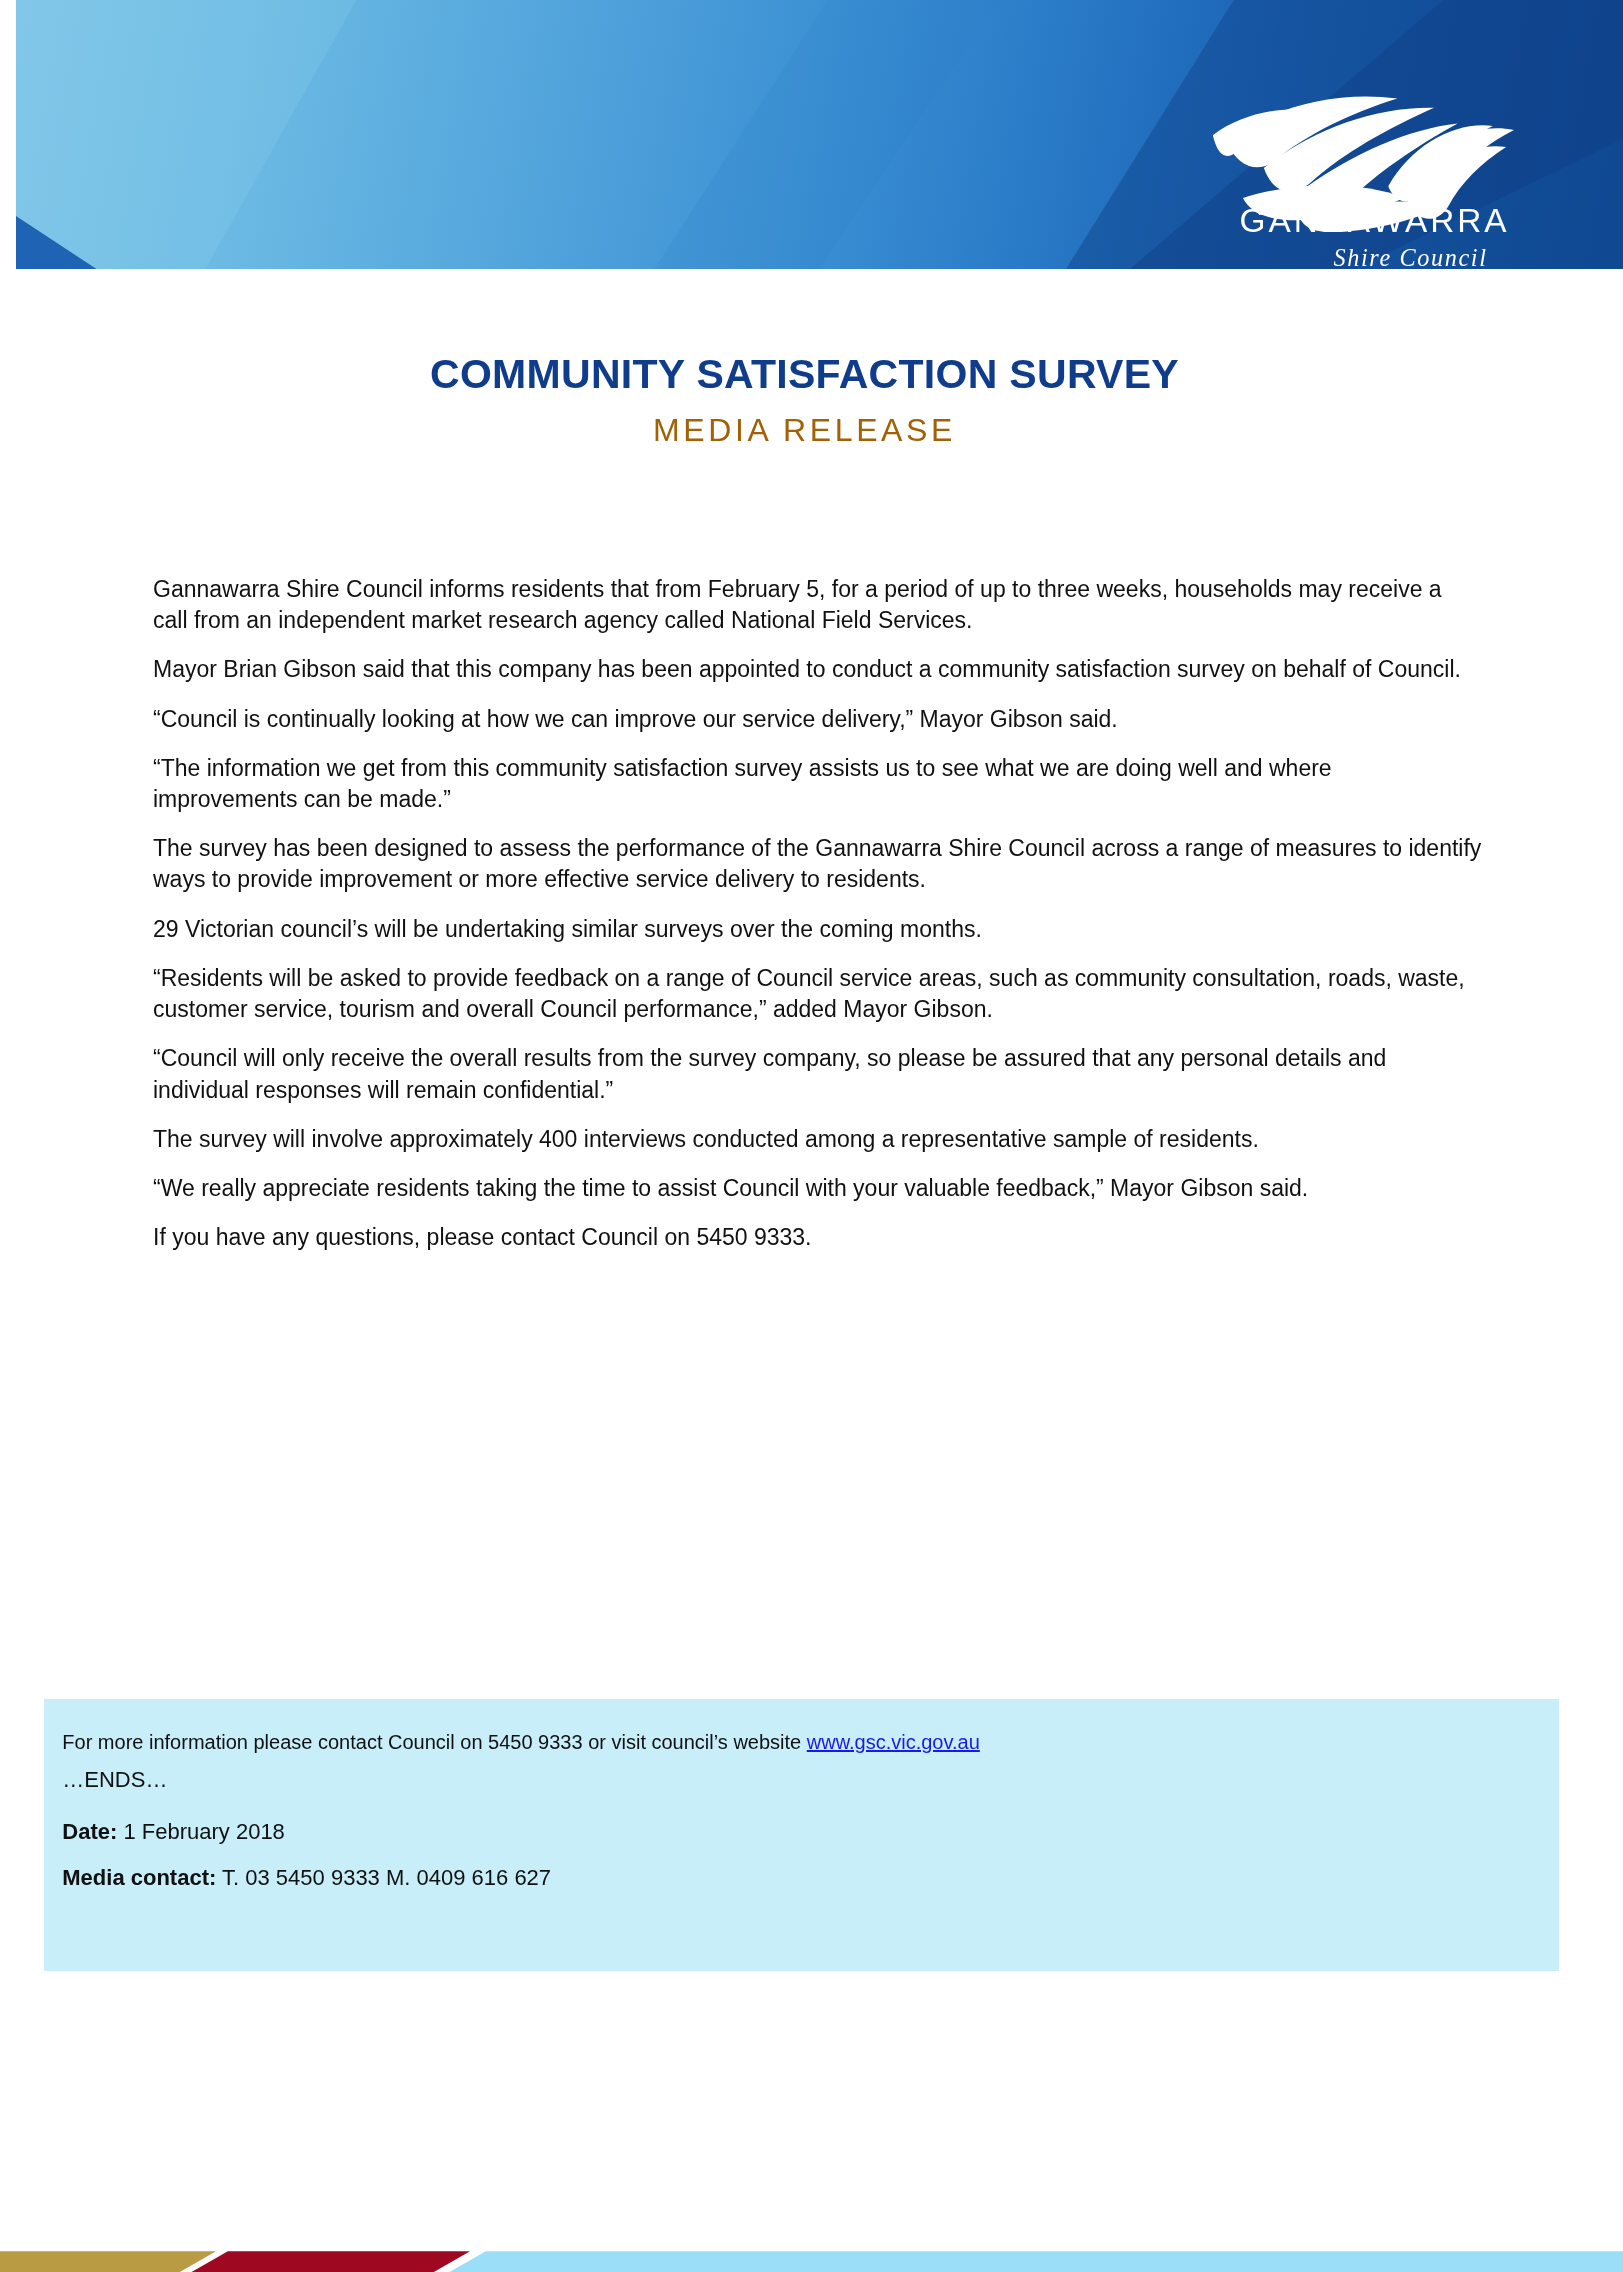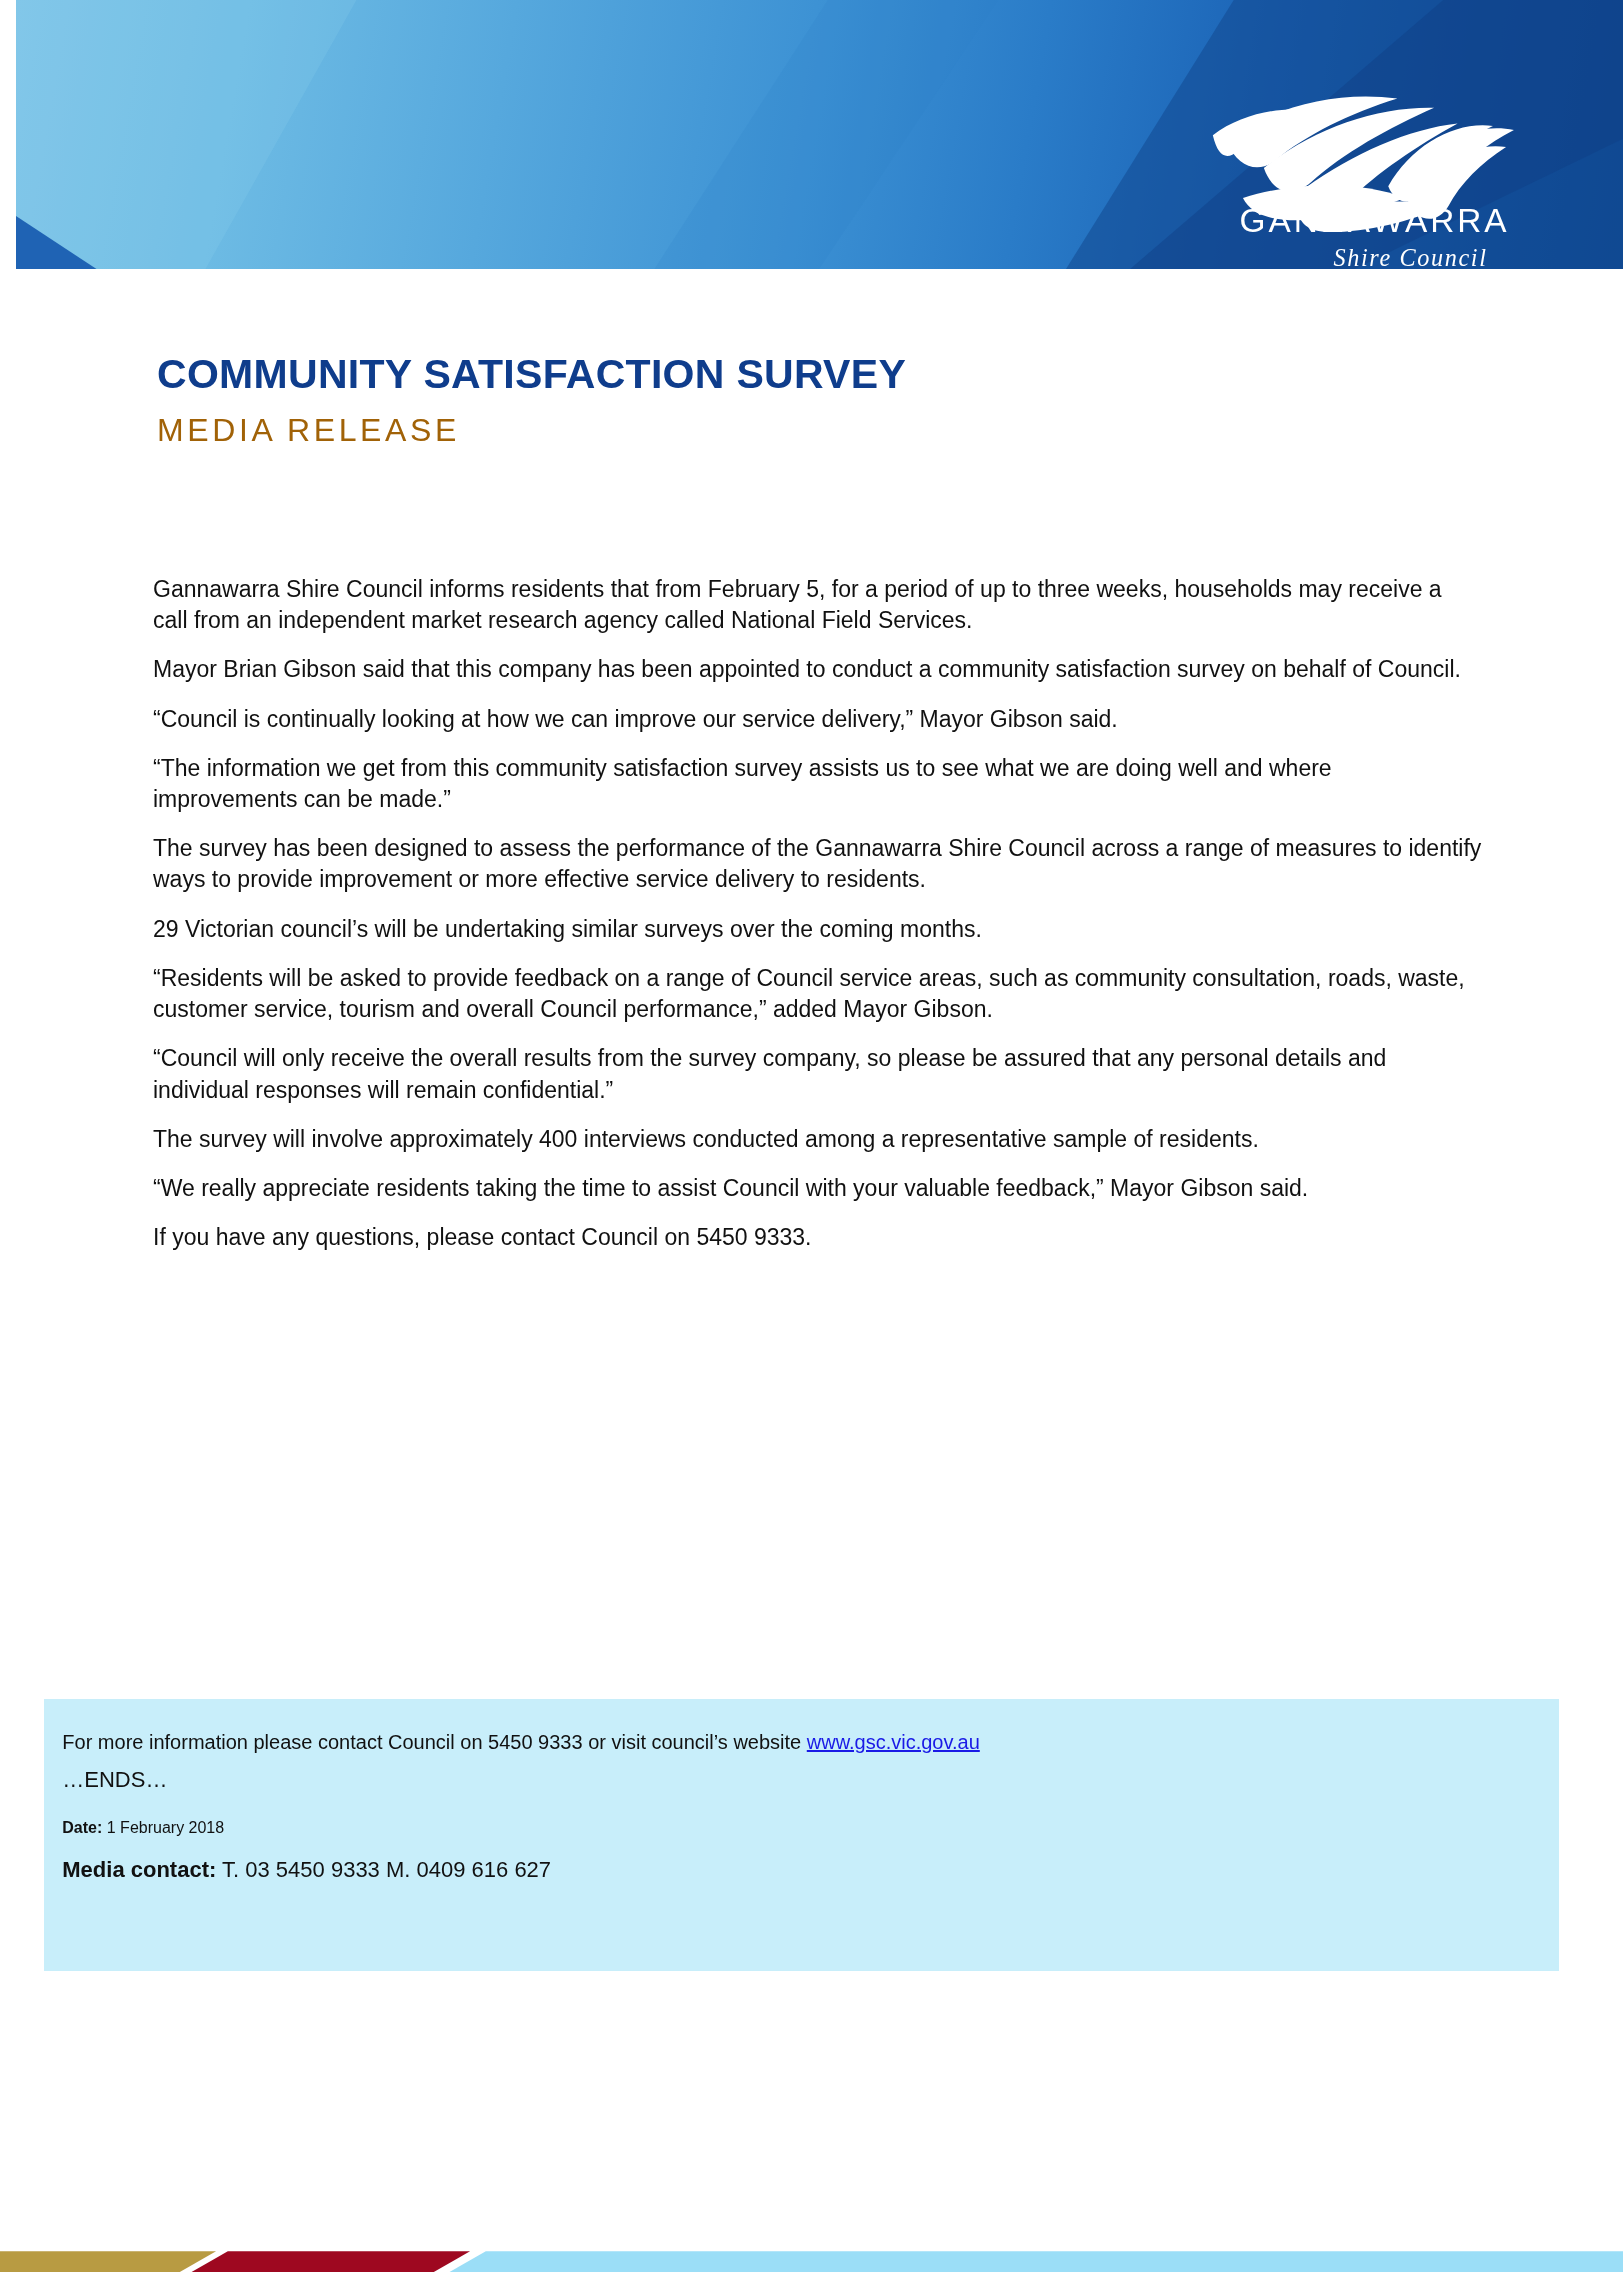--- a/index.html
+++ b/index.html
@@ -46,23 +46,24 @@
   
   .doc-body {
     position: absolute;
     left: 0;
     top: 315px;
     width: 1623px;
   }
 
   .title-block {
     position: absolute;
-    left: 157px;
+    left: 150px;
     top: 38px;
     width: 1309px;
+    text-align: center;
   }
   .doc-title {
     font-size: 41px;
     font-weight: bold;
     color: #0f3d8c;
     letter-spacing: 0.3px;
     line-height: 1.05;
     margin: 0;
     white-space: nowrap;
   }
@@ -113,21 +114,21 @@
     text-decoration: underline;
     cursor: pointer;
   }
   .contact-ends {
     font-size: 22px;
     color: #111111;
     margin: 10.5px 0 0 0;
     line-height: 1.3;
   }
   .contact-date {
-    font-size: 16px;
+    font-size: 22px;
     color: #111111;
     margin: 23.6px 0 0 0;
     line-height: 1.3;
   }
   .contact-media {
     font-size: 22px;
     color: #111111;
     margin: 17.7px 0 0 0;
     line-height: 1.3;
   }

